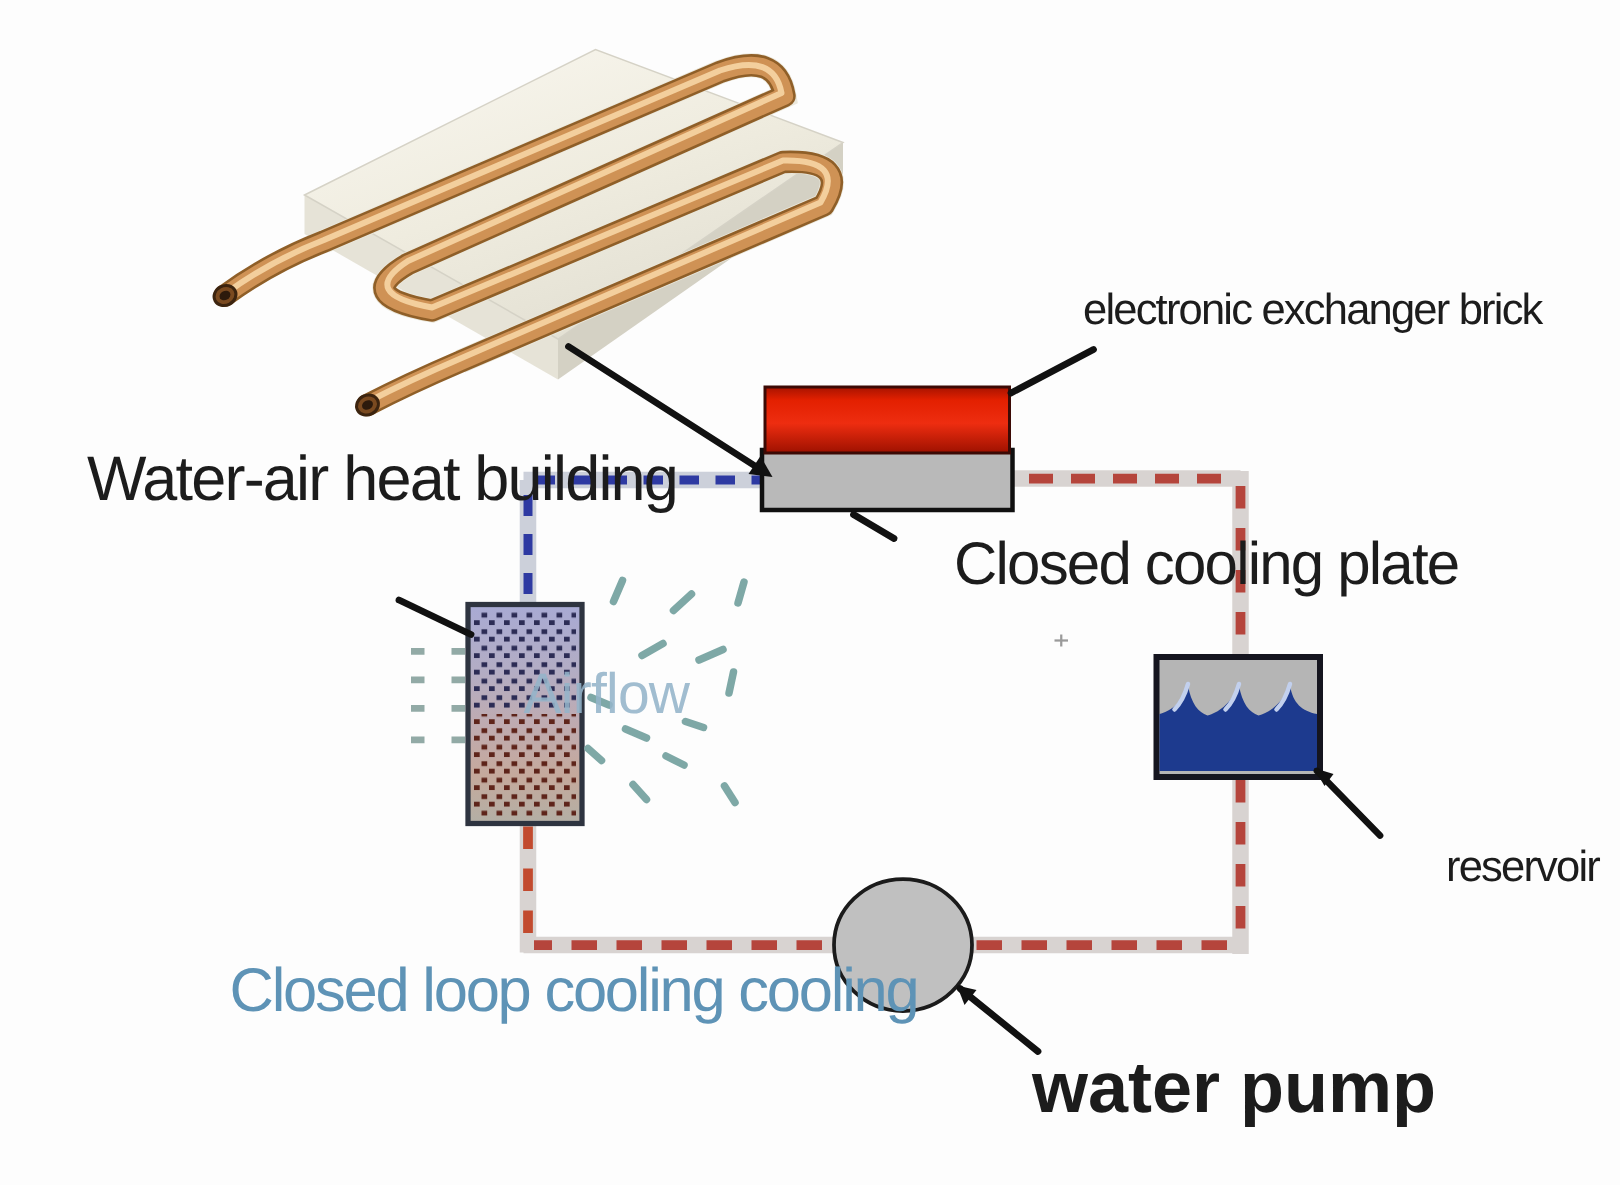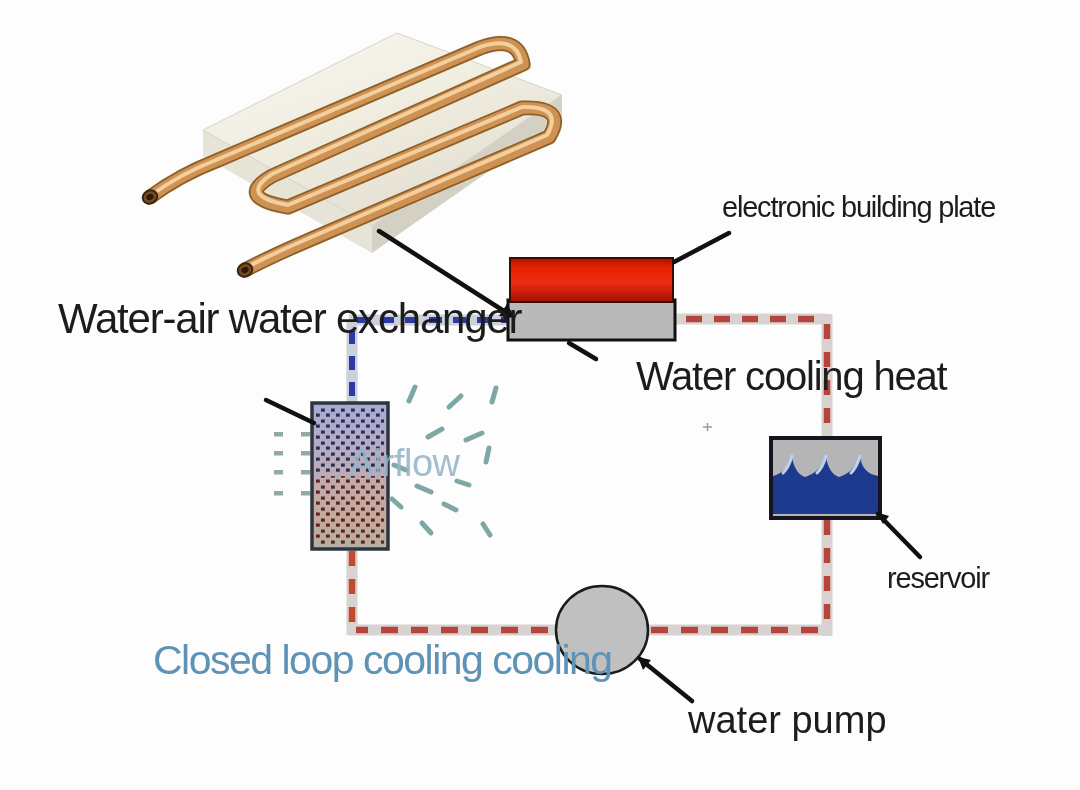--- a/index.html
+++ b/index.html
@@ -5,22 +5,22 @@
   html,body{margin:0;padding:0;background:#ffffff;}
   #stage{
     position:relative;width:1080px;height:790px;background:#fdfdfd;overflow:hidden;
     font-family:"Liberation Sans","DejaVu Sans",sans-serif;
   }
   #stage svg{position:absolute;left:0;top:0;}
   .lbl{position:absolute;white-space:nowrap;color:#1c1c1c;line-height:1.05;z-index:5;}
   .lbl-heatex{left:58px;top:297px;font-size:42px;letter-spacing:-1.2px;}
   .lbl-brick{left:722px;top:192px;font-size:29px;letter-spacing:-1.2px;}
   .lbl-plate{left:636px;top:355px;font-size:40px;letter-spacing:-1.2px;}
-  .lbl-reservoir{left:887px;top:563px;font-size:29px;letter-spacing:-1.2px;}
-  .lbl-pump{left:688px;top:701px;font-size:38px;letter-spacing:0px;}
+  .lbl-reservoir{left:964px;top:563px;font-size:29px;letter-spacing:-1.2px;}
+  .lbl-pump{left:688px;top:701px;font-size:48px;letter-spacing:0px;font-weight:bold;}
   .lbl-caption{left:153px;top:639px;font-size:41px;letter-spacing:-1.5px;color:#5e93b6;}
   .lbl-airflow{left:349px;top:444px;font-size:38px;letter-spacing:-0.5px;color:rgba(148,180,202,0.88);text-align:center;}
 </style>
 </head>
 <body>
 
 <div id="stage">
 
 <svg width="1080" height="790" viewBox="0 0 1080 790">
   <defs>
@@ -153,21 +153,21 @@
     <line x1="692" y1="701" x2="640" y2="659"></line>
     <polygon points="638,657 651,660 643,670" stroke="none"></polygon>
   </g>
 
   <g stroke="#9a9a9a" stroke-width="1.5">
     <line x1="703" y1="427" x2="712" y2="427"></line>
         <line x1="707.5" y1="423" x2="707.5" y2="431"></line>
   </g>
 </svg>
 
-<div class="lbl lbl-heatex">Water-air water exchanger</div>
-<div class="lbl lbl-brick">electronic building plate</div>
-<div class="lbl lbl-plate">Water cooling heat</div>
+<div class="lbl lbl-heatex">Water-air heat building</div>
+<div class="lbl lbl-brick">electronic exchanger brick</div>
+<div class="lbl lbl-plate">Closed cooling plate</div>
 <div class="lbl lbl-airflow">Airflow</div>
 <div class="lbl lbl-reservoir">reservoir</div>
 <div class="lbl lbl-pump">water pump</div>
 <div class="lbl lbl-caption">Closed loop cooling cooling</div>
 
 </div>
 
 </body></html>

